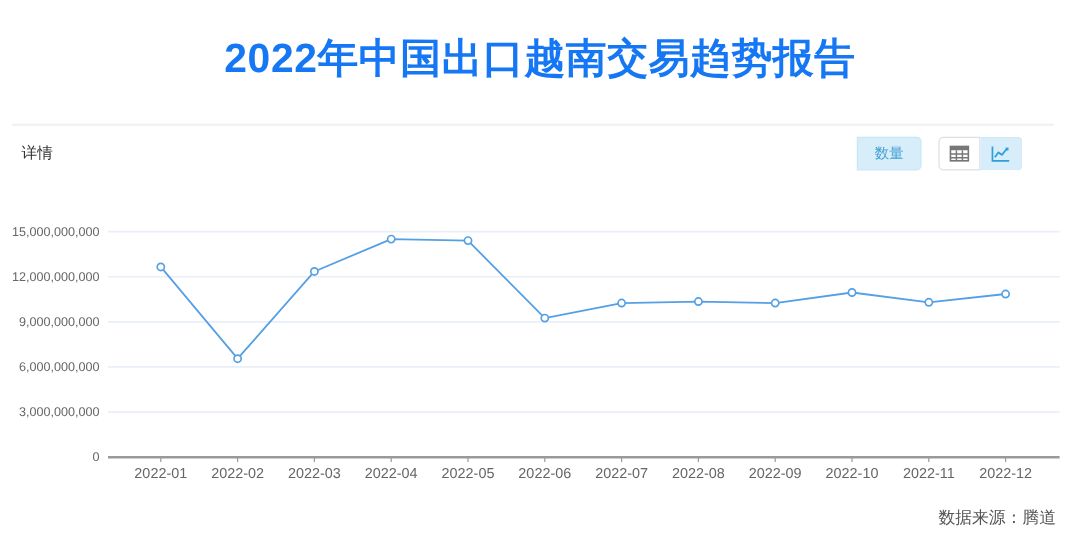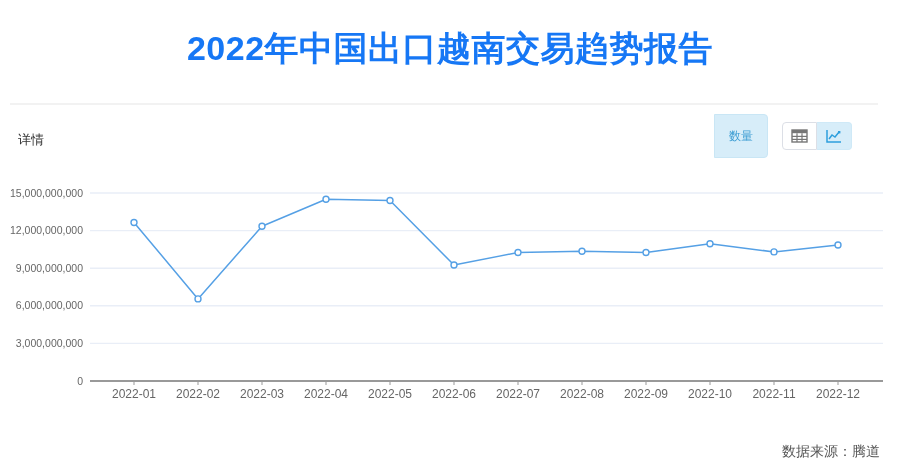--- a/index.html
+++ b/index.html
@@ -6,41 +6,41 @@
   body{
     width:900px;height:462px;background:#ffffff;position:relative;overflow:hidden;
     font-family:"Liberation Sans","DejaVu Sans",sans-serif;
   }
   .page{position:absolute;inset:0;border-radius:26px;}
   .page-title{
     position:absolute;top:26px;left:0;right:0;text-align:center;
     font-size:34px;font-weight:bold;color:#1677f5;letter-spacing:0.5px;
   }
   .divider{position:absolute;top:103px;left:10px;right:22px;height:2px;background:#f2f2f2;}
-  .section-label{position:absolute;top:131px;left:18px;font-size:13px;color:#333;}
+  .section-label{position:absolute;top:119px;left:18px;font-size:13px;color:#333;}
   .toolbar{position:absolute;top:114px;right:48px;display:flex;align-items:center;}
   .metric-group{display:flex;}
   .metric-btn{
-    height:44px;box-sizing:border-box;border:1px solid #dcdfe6;border-left-width:0;
+    height:28px;box-sizing:border-box;border:1px solid #dcdfe6;border-left-width:0;
     background:#fff;color:#5a5e66;font-size:12px;padding:0 6px;min-width:54px;
     cursor:pointer;font-family:inherit;line-height:26px;white-space:nowrap;
   }
   .metric-btn:first-child{border-left-width:1px;border-radius:4px 0 0 4px;}
   .metric-btn:last-child{border-radius:0 4px 4px 0;}
   .metric-btn.selected{background:#d7edf9;color:#3f9fd4;border-color:#c9e6f5;}
   .view-group{display:flex;margin-left:14px;}
   .view-btn{
     width:35px;height:28px;box-sizing:border-box;border:1px solid #dcdfe6;background:#fff;
     display:flex;align-items:center;justify-content:center;padding:0;cursor:pointer;
   }
   .view-btn:first-child{border-radius:4px 0 0 4px;}
   .view-btn:last-child{border-left-width:0;border-radius:0 4px 4px 0;}
   .view-btn.selected{background:#d7edf9;border-color:#cfe9f7;}
   #chart{position:absolute;top:160px;left:0;}
-  .source-note{position:absolute;top:423px;right:20px;font-size:14px;color:#555;margin-top:20px;}
+  .source-note{position:absolute;top:423px;right:20px;font-size:14px;color:#555;}
 </style>
 </head>
 <body>
 
 <div class="page">
 
   <div class="page-title">2022年中国出口越南交易趋势报告</div>
 
   <div class="divider"></div>
 

